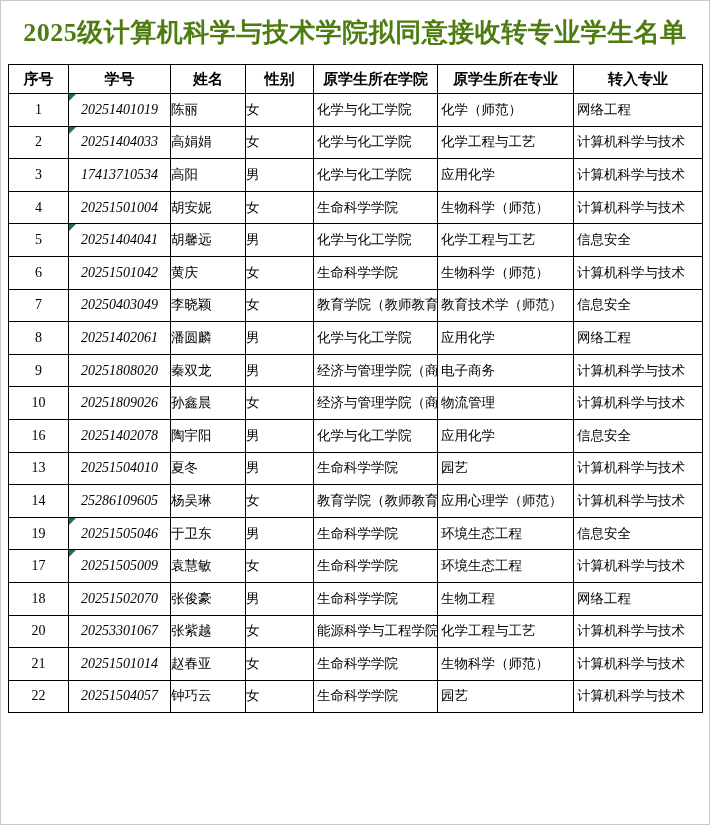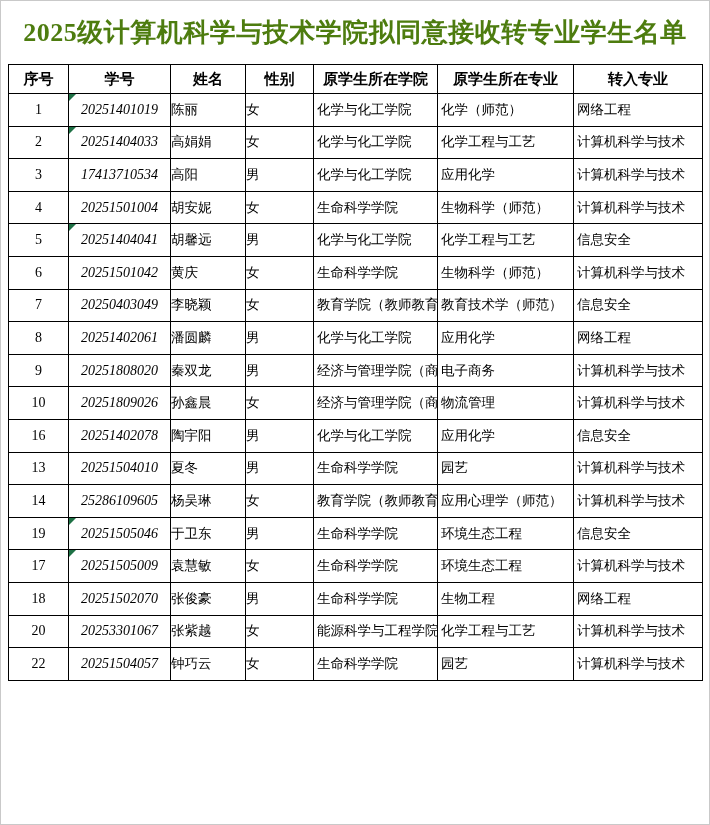--- a/index.html
+++ b/index.html
@@ -241,20 +241,29 @@
       <tr>
         <td class="num">20</td>
         <td class="num id-cell"><span>20253301067</span></td>
         <td class="ctr">张紫越</td>
         <td class="ctr">女</td>
         <td class="lft">能源科学与工程学院</td>
         <td class="lft">化学工程与工艺</td>
         <td class="lft">计算机科学与技术</td>
       </tr>
       <tr>
+        <td class="num">21</td>
+        <td class="num id-cell"><span>20251501014</span></td>
+        <td class="ctr">赵春亚</td>
+        <td class="ctr">女</td>
+        <td class="lft">生命科学学院</td>
+        <td class="lft">生物科学（师范）</td>
+        <td class="lft">计算机科学与技术</td>
+      </tr>
+      <tr>
         <td class="num">22</td>
         <td class="num id-cell"><span>20251504057</span></td>
         <td class="ctr">钟巧云</td>
         <td class="ctr">女</td>
         <td class="lft">生命科学学院</td>
         <td class="lft">园艺</td>
         <td class="lft">计算机科学与技术</td>
       </tr>
     </tbody>
 </table>

